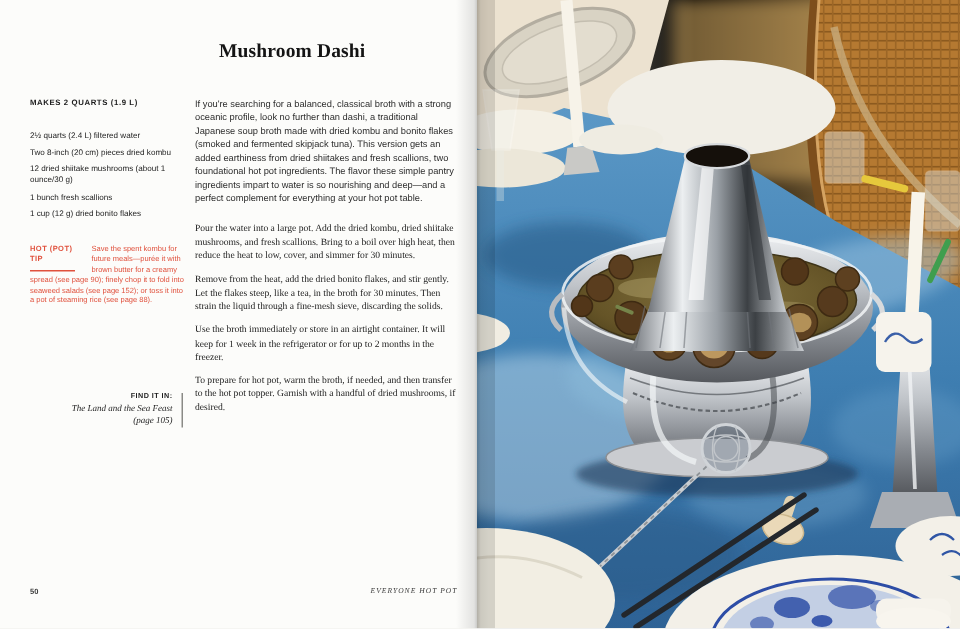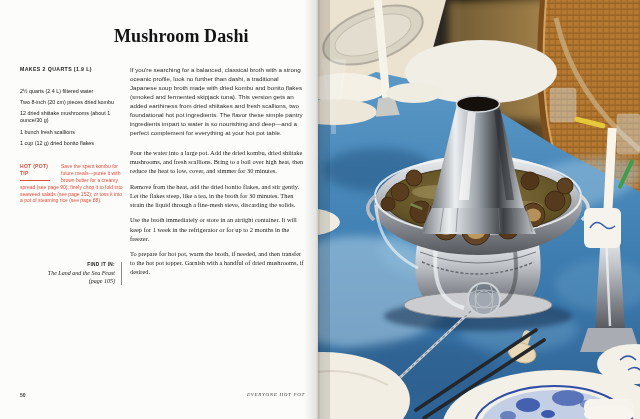--- a/index.html
+++ b/index.html
@@ -1,22 +1,22 @@
 <!DOCTYPE html>
 <html><head>
 <meta charset="utf-8">
 <style>
   * { margin:0; padding:0; box-sizing:border-box; }
   body { width:640px; height:419px; font-family:"Liberation Sans", sans-serif; background:#e9e9e6; }
   #spread { position:relative; width:640px; height:419px; overflow:hidden; background:#fbfbf8; }
 
   
   #left-page { position:absolute; left:0; top:0; width:318px; height:419px; background:#fcfcfa; }
-  .page-title { position:absolute; left:114px; top:26px; width:180px;
-    font-family:"Liberation Serif", serif; font-weight:bold; font-size:18px; letter-spacing:0.1px; color:#141414; }
+  .page-title { position:absolute; left:146px; top:26px; width:180px;
+    font-family:"Liberation Serif", serif; font-weight:bold; font-size:13px; letter-spacing:0.1px; color:#141414; }
 
   .sidebar { position:absolute; left:20px; top:66px; width:104px; }
   .yield { font-size:5.2px; font-weight:bold; letter-spacing:0.4px; color:#1c1c1c; margin-bottom:16px; }
   .ingredients li { list-style:none; font-size:5.4px; line-height:1.32; color:#222; margin-bottom:4px; }
 
   .tip { position:absolute; left:20px; top:163px; width:104px; font-size:5px; line-height:1.38; color:#e0513d; }
   .tip-label-wrap { float:left; width:37px; height:19px; margin-right:4px; }
   .tip-label { font-weight:bold; letter-spacing:0.3px; font-size:5px; }
   .tip-rule { width:30px; border-top:1px solid #e0513d; margin-top:3px; }
 

